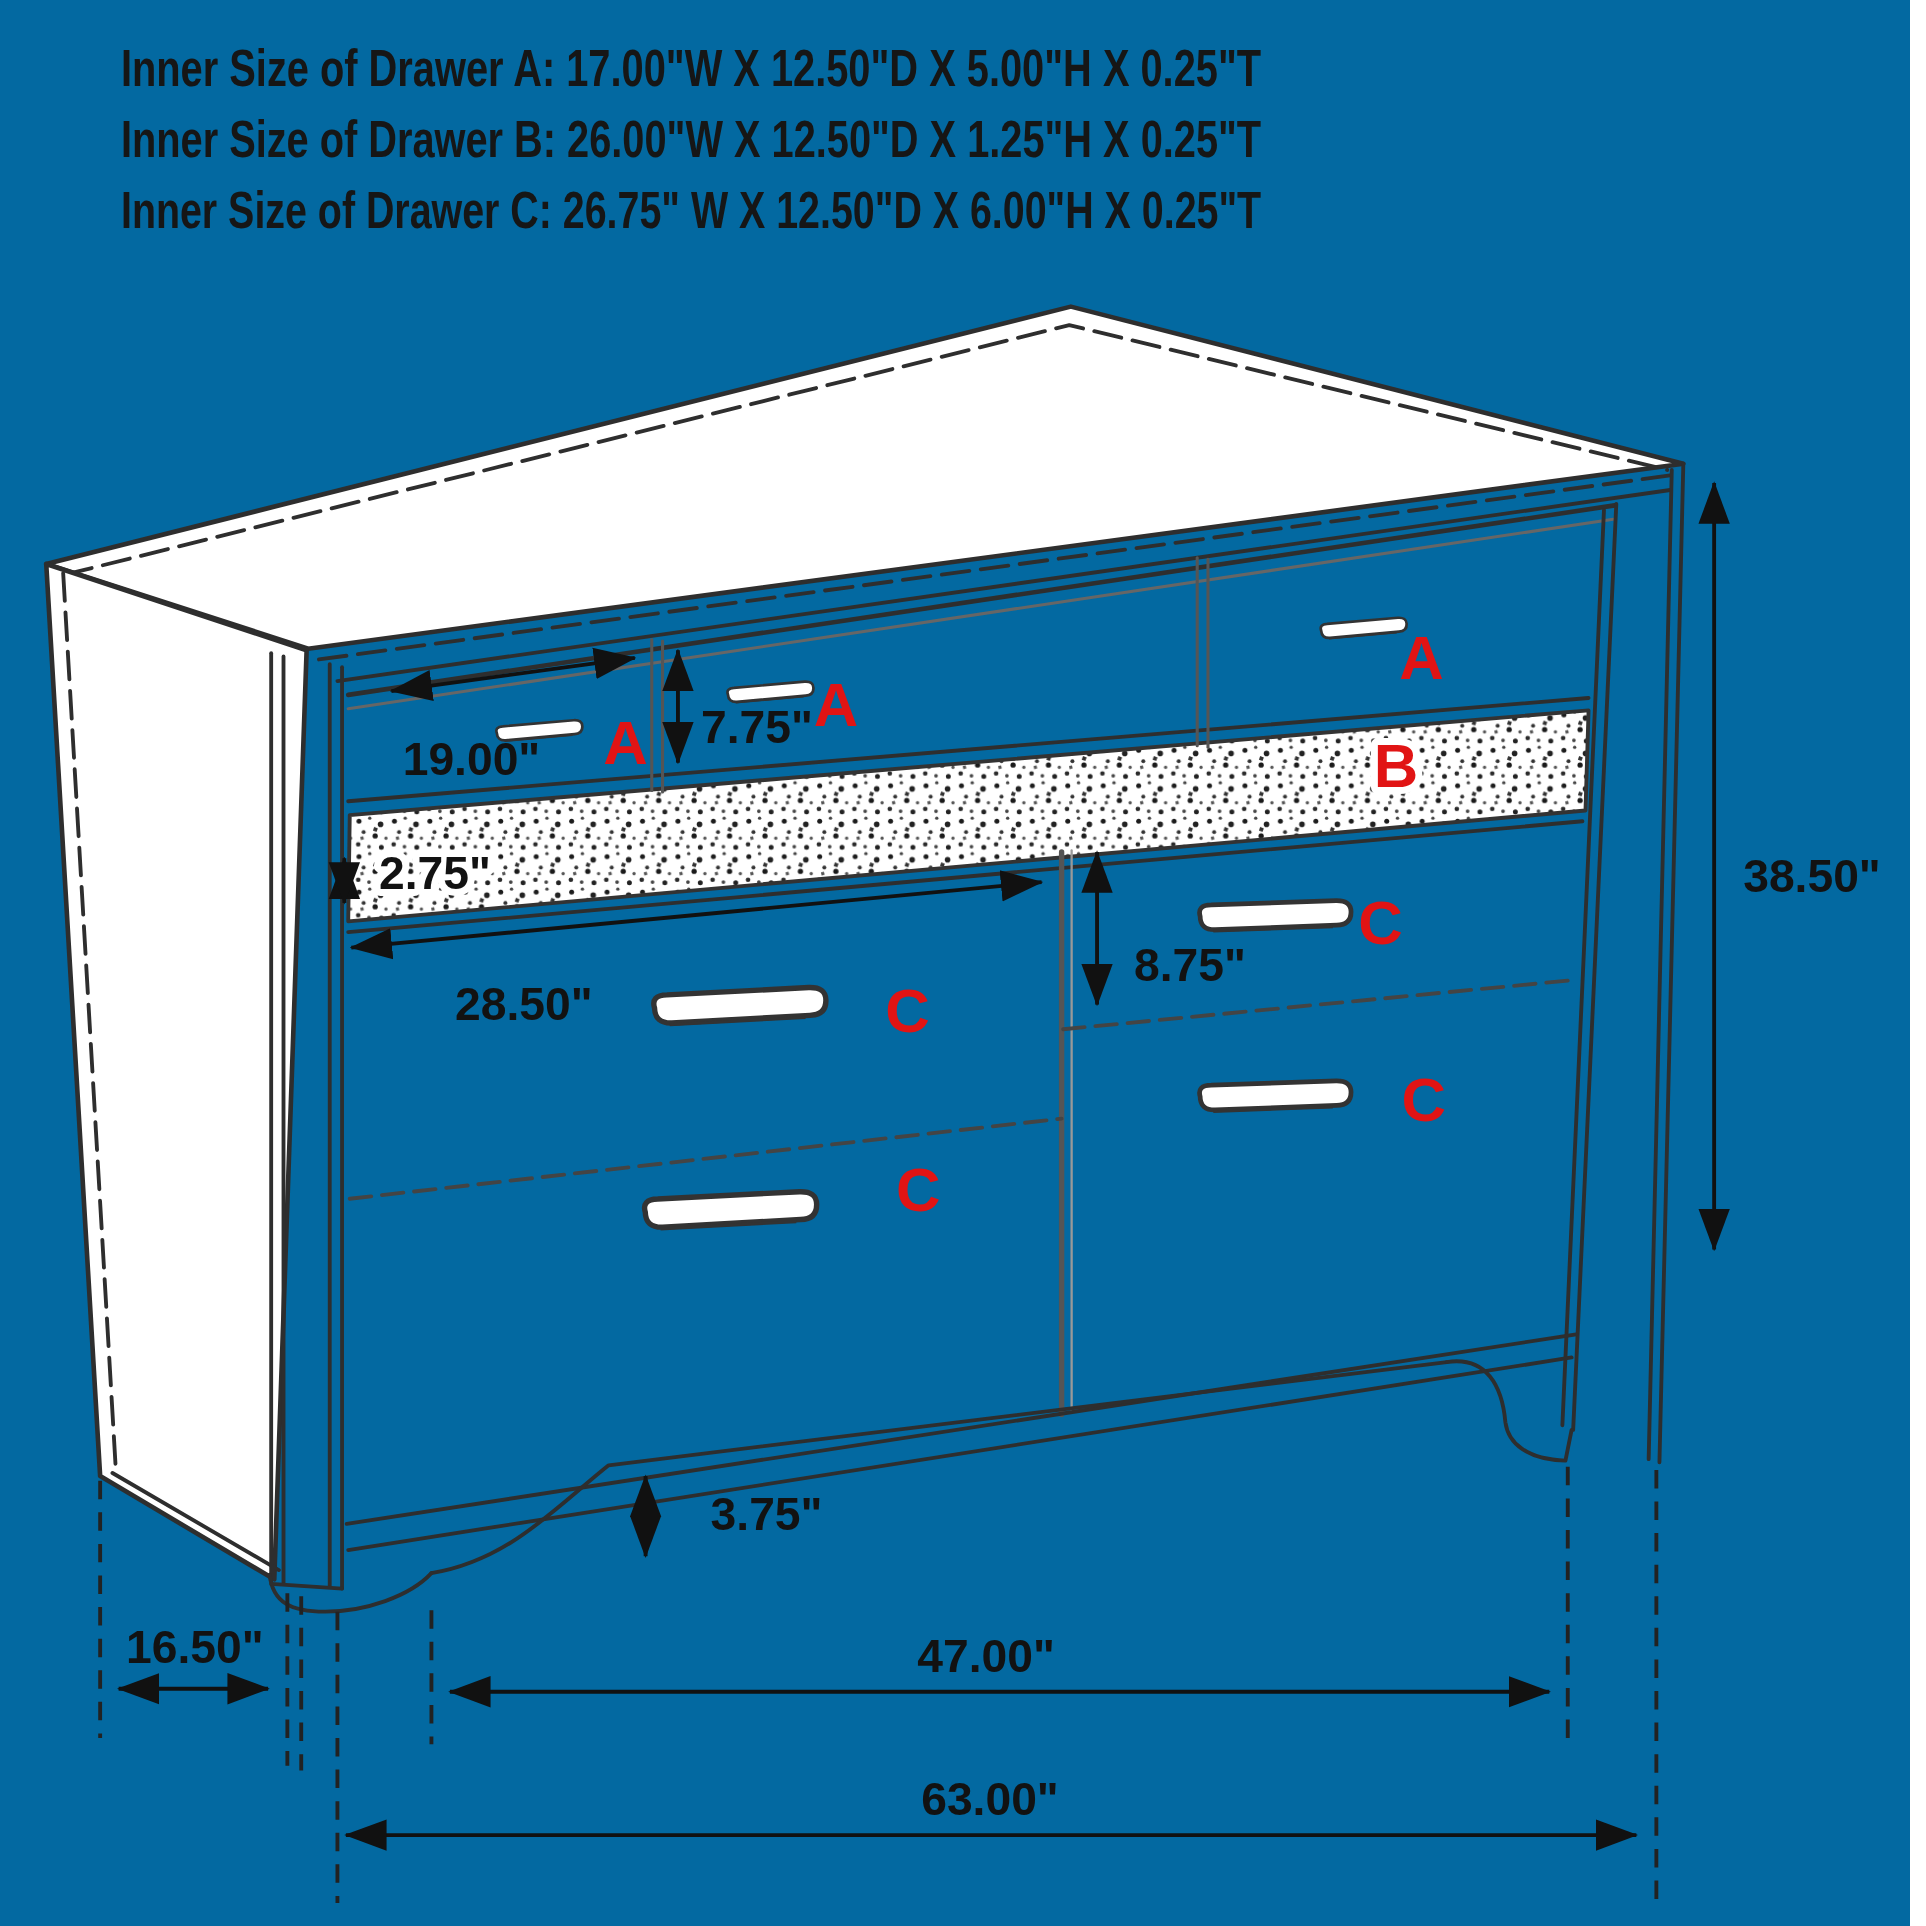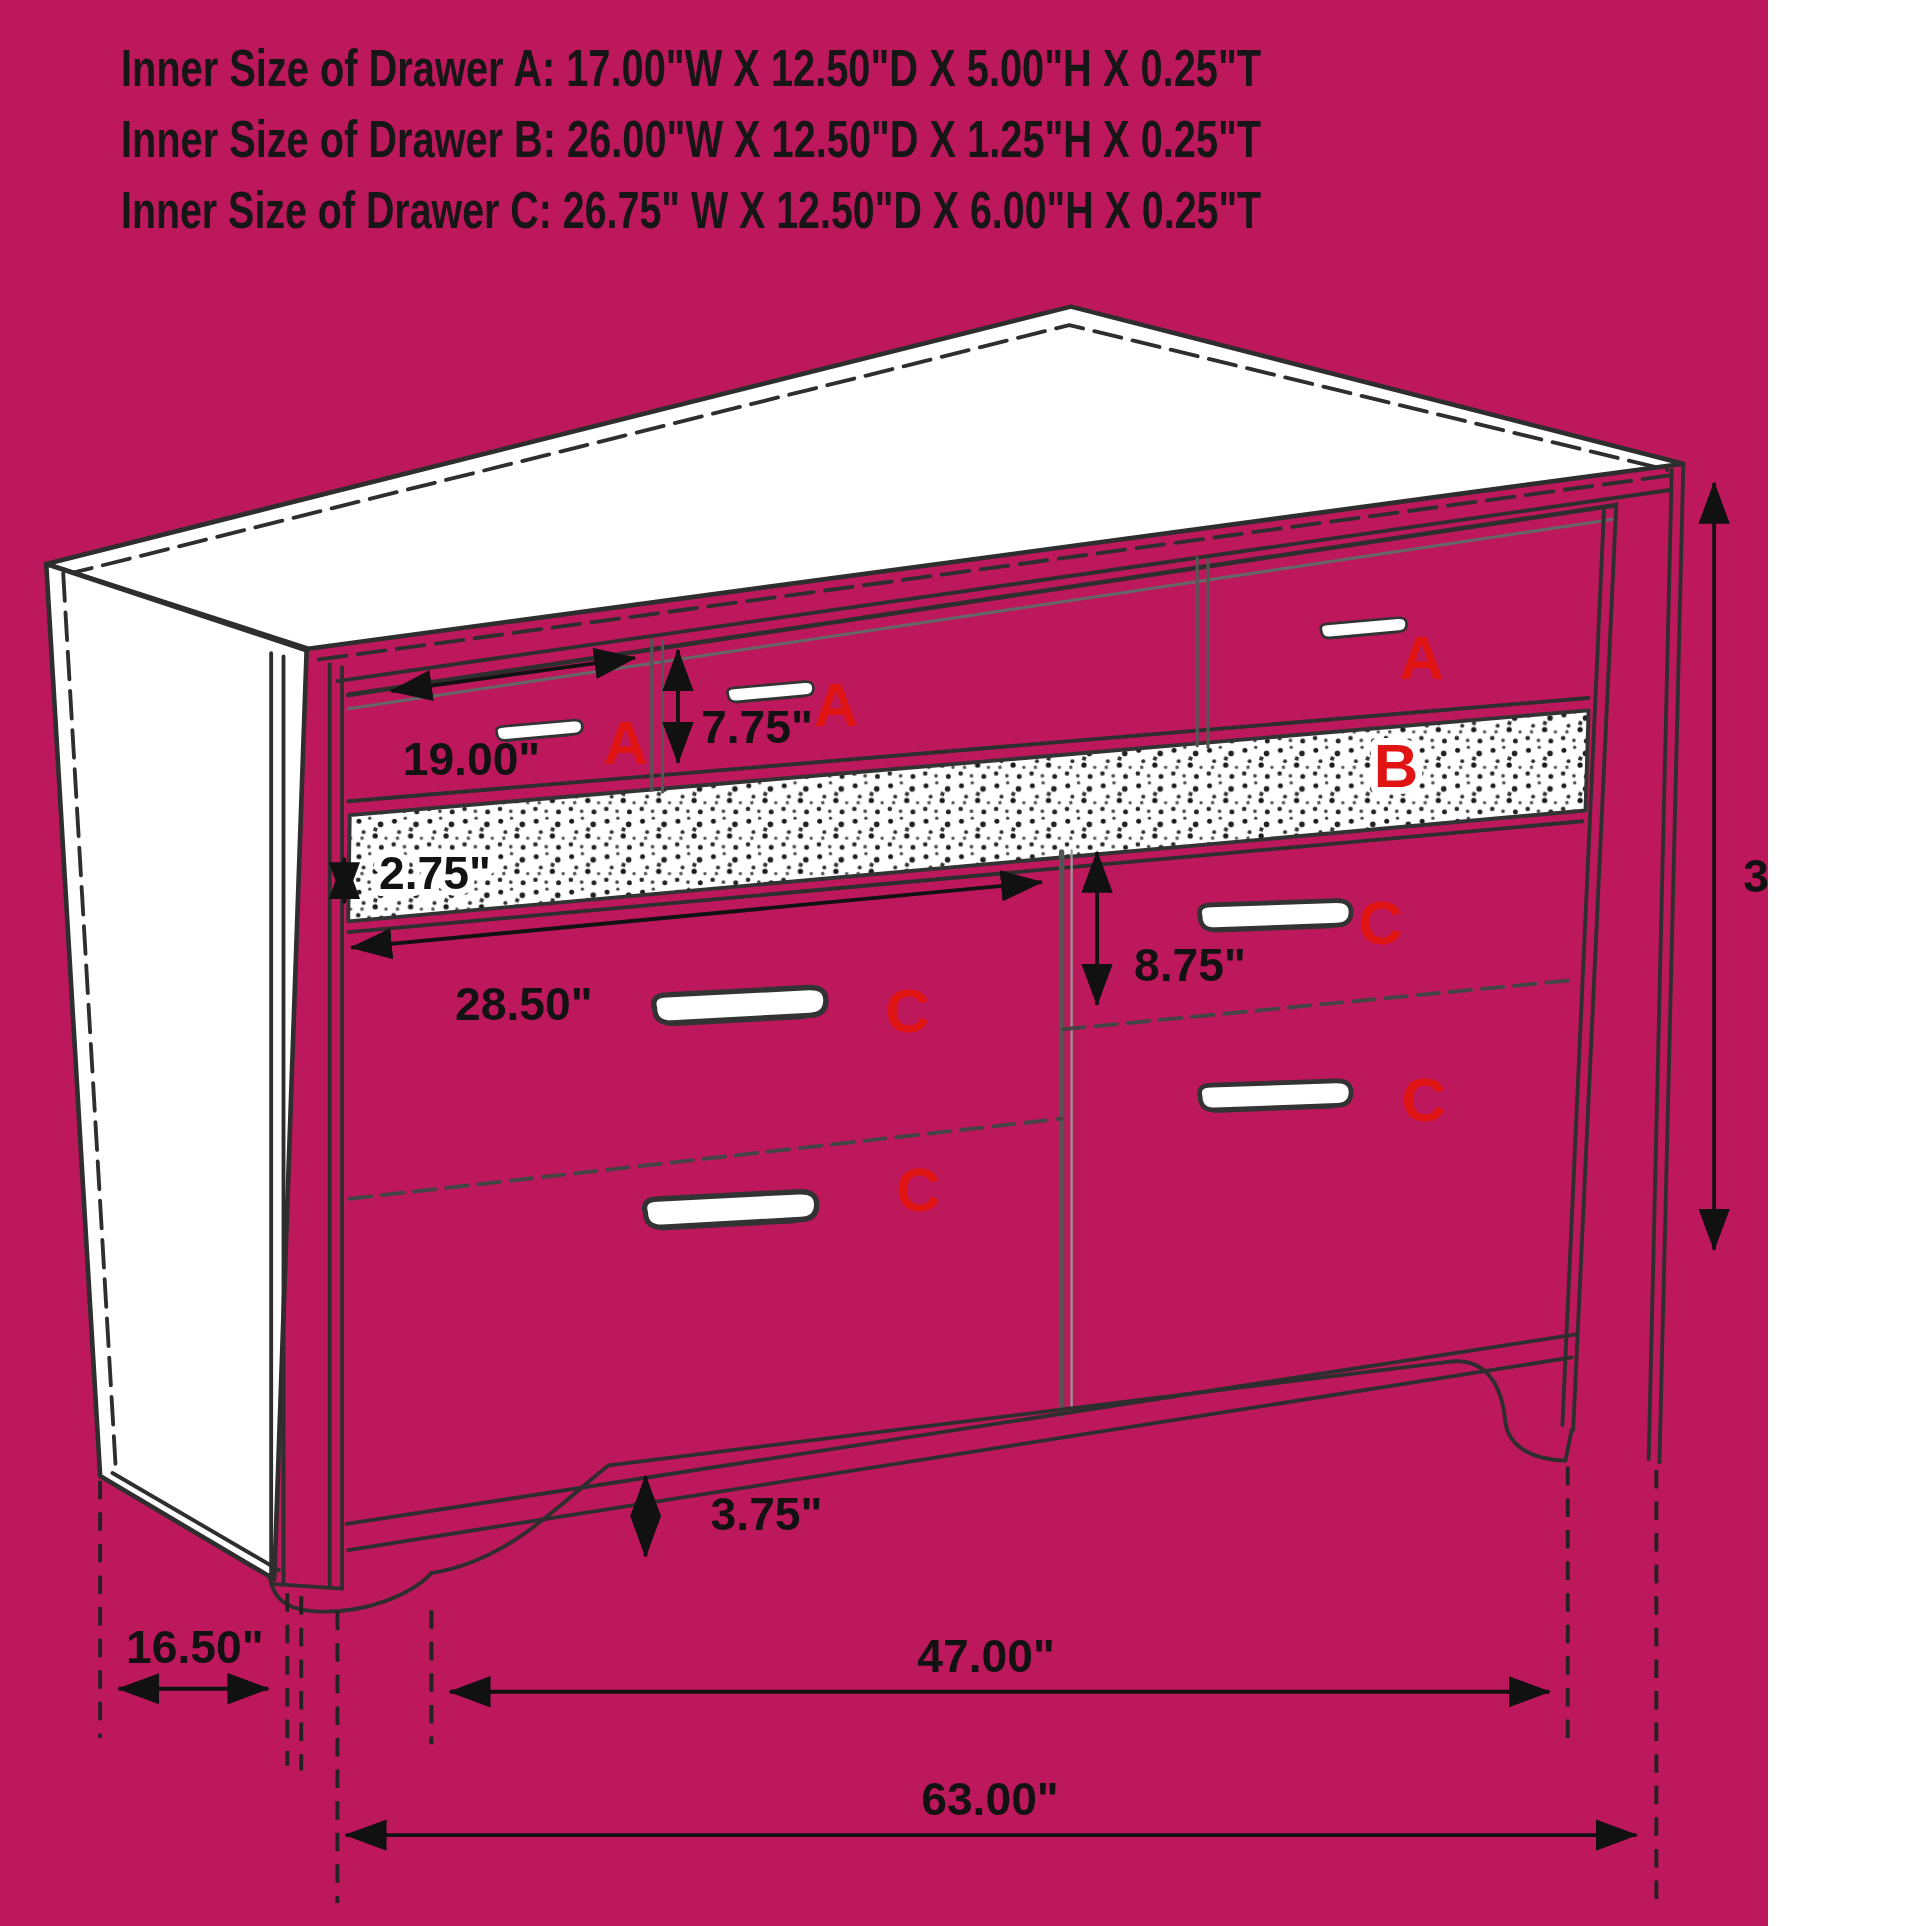--- a/index.html
+++ b/index.html
@@ -5,23 +5,23 @@
   html,body{
     margin:0;
     padding:0;
     width:1926px;
     height:1926px;
     background:#ffffff;
     font-family:"Liberation Sans", sans-serif;
   }
   #stage{
     position:relative;
-    width:1768px;
+    width:1910px;
     height:1926px;
-    background:#be185d;
+    background:#0369a1;
     overflow:hidden;
     text-align:center;
   }
   svg{ display:block; }
   text{
     font-family:"Liberation Sans", sans-serif;
     fill:#111111;
   }
   .hdr{
     font-size:68px;

